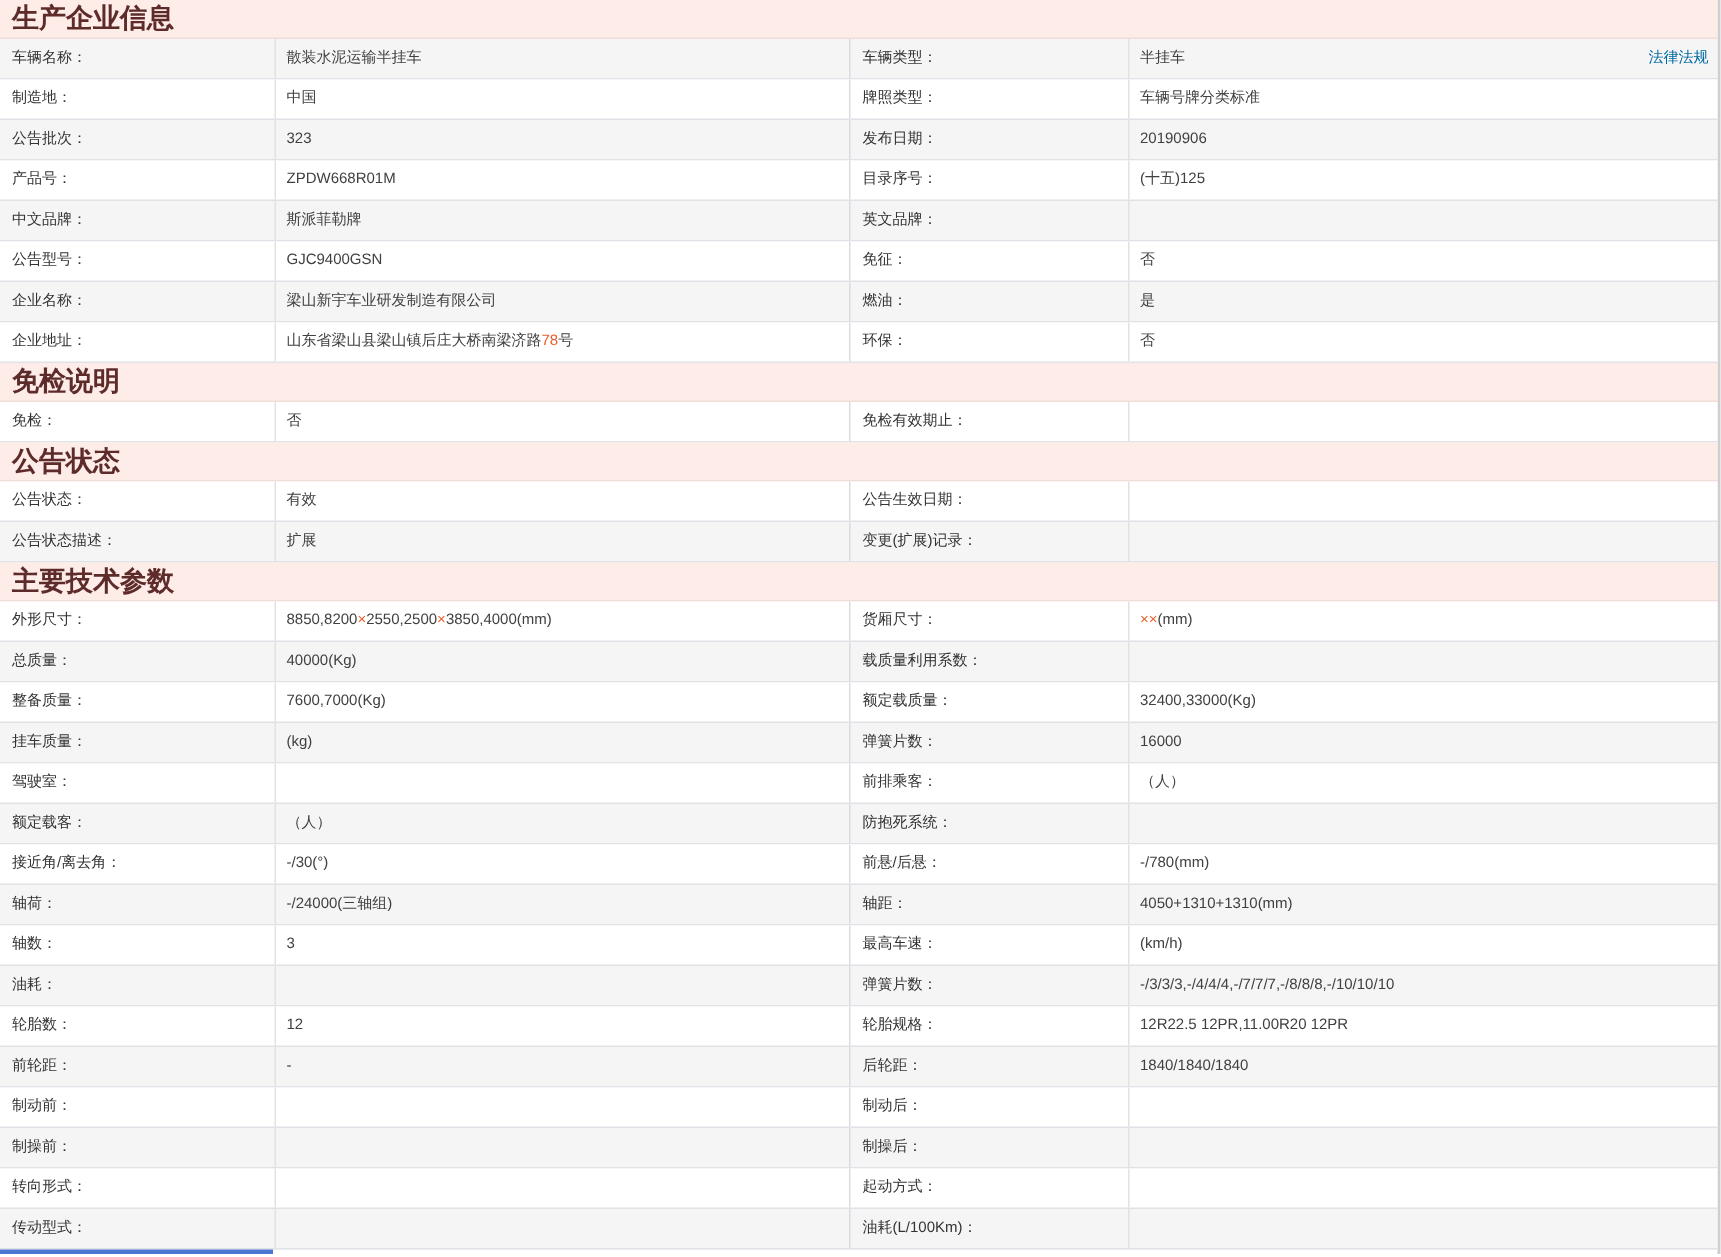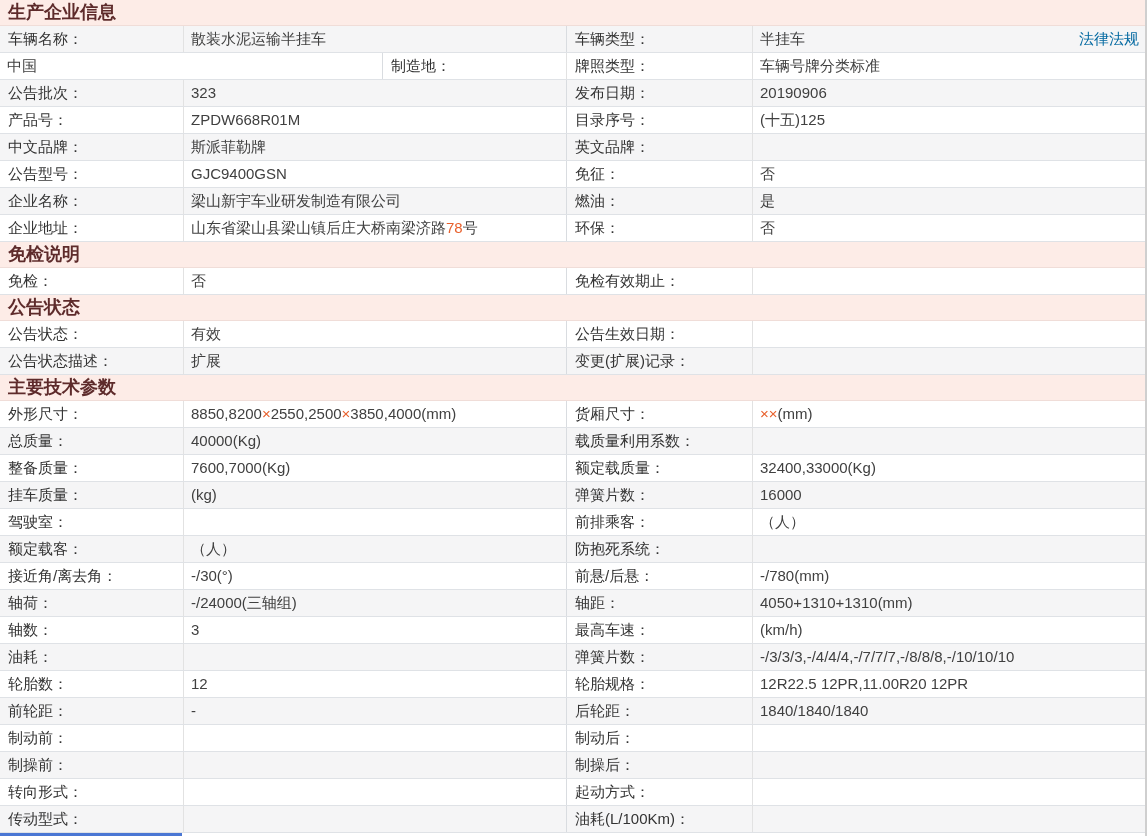--- a/index.html
+++ b/index.html
@@ -20,21 +20,21 @@
     color:#5e2b2b;
     font-weight:bold;
     font-size:18px;
     padding-left:8px;
     border-bottom:1px solid #f0ddd8;
   }
   .row {
     display:flex;
     height:27px;
     line-height:26px;
-    font-size:15px;
+    font-size:10px;
     color:#333;
     border-bottom:1px solid #dfe2e6;
     background:#fff;
   }
   .row.alt { background:#f5f5f6; }
   .cell { overflow:hidden; white-space:nowrap; }
   .c1 { width:184px; padding-left:8px;  border-right:1px solid #e2e2e2; }
   .c2 { width:383px; padding-left:7px;  border-right:1px solid #d9dce0; }
   .c3 { width:186px; padding-left:8px;  border-right:1px solid #e2e2e2; }
   .c4 { flex:1; padding-left:7px; padding-right:6px; display:flex; }
@@ -58,22 +58,22 @@
   <div class="row alt">
     <div class="cell c1">车辆名称：</div>
     <div class="cell c2 val-text">散装水泥运输半挂车</div>
     <div class="cell c3">车辆类型：</div>
     <div class="cell c4">
       <span class="val val-text">半挂车</span>
       <span class="legal-link">法律法规</span>
     </div>
   </div>
   <div class="row">
+    <div class="cell c1">制造地：</div>
     <div class="cell c2 val-text">中国</div>
-    <div class="cell c1">制造地：</div>
     <div class="cell c3">牌照类型：</div>
     <div class="cell c4">
         <span class="val val-text">车辆号牌分类标准</span>
       </div>
   </div>
   <div class="row alt">
     <div class="cell c1">公告批次：</div>
     <div class="cell c2 val-text">323</div>
     <div class="cell c3">发布日期：</div>
     <div class="cell c4">

